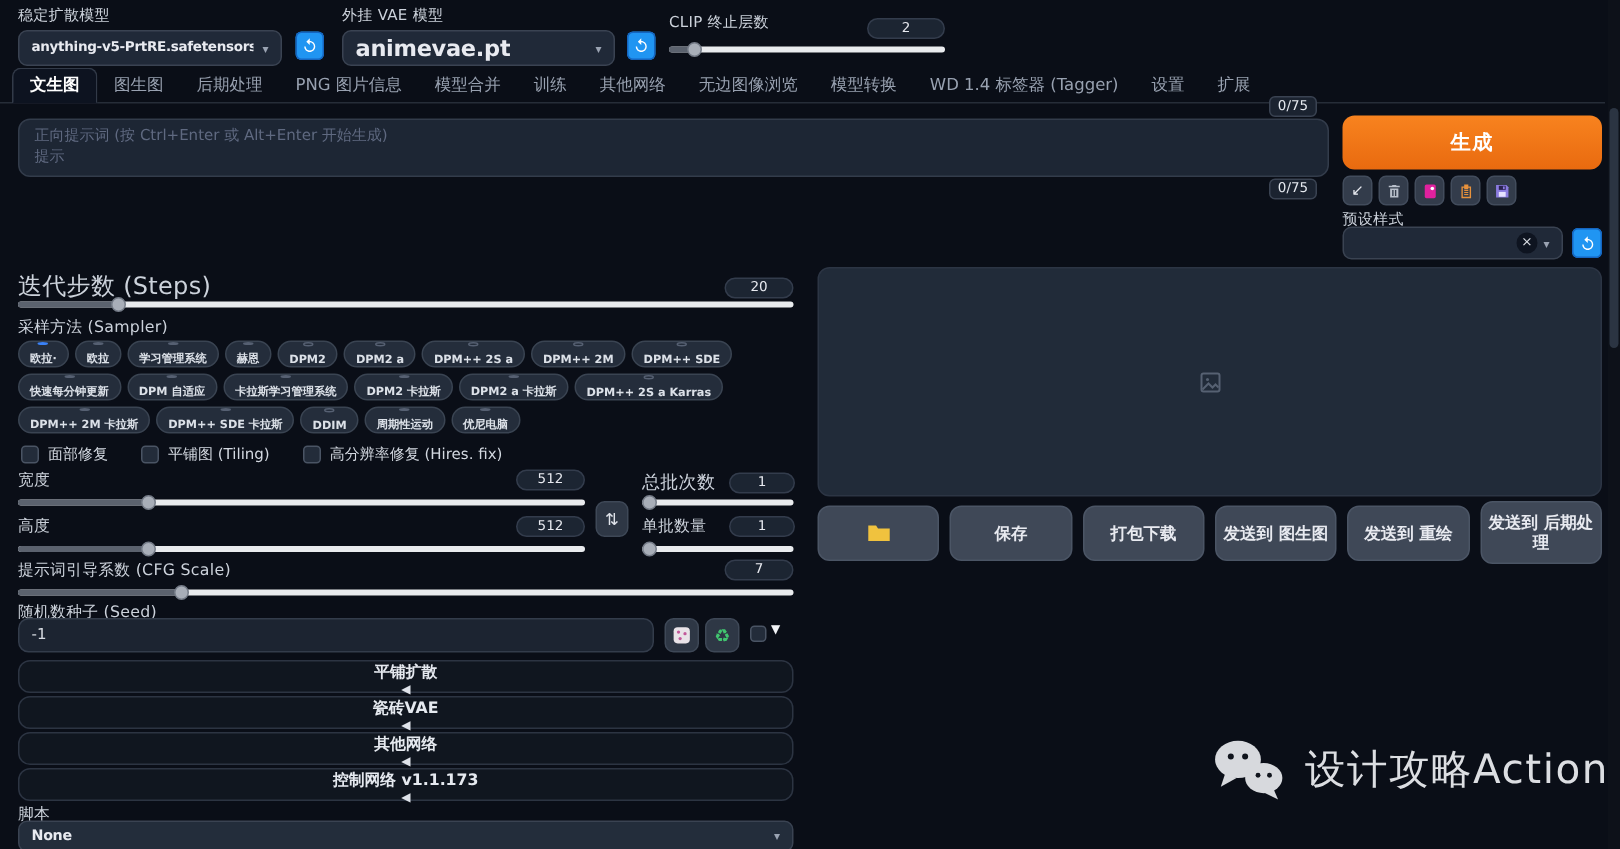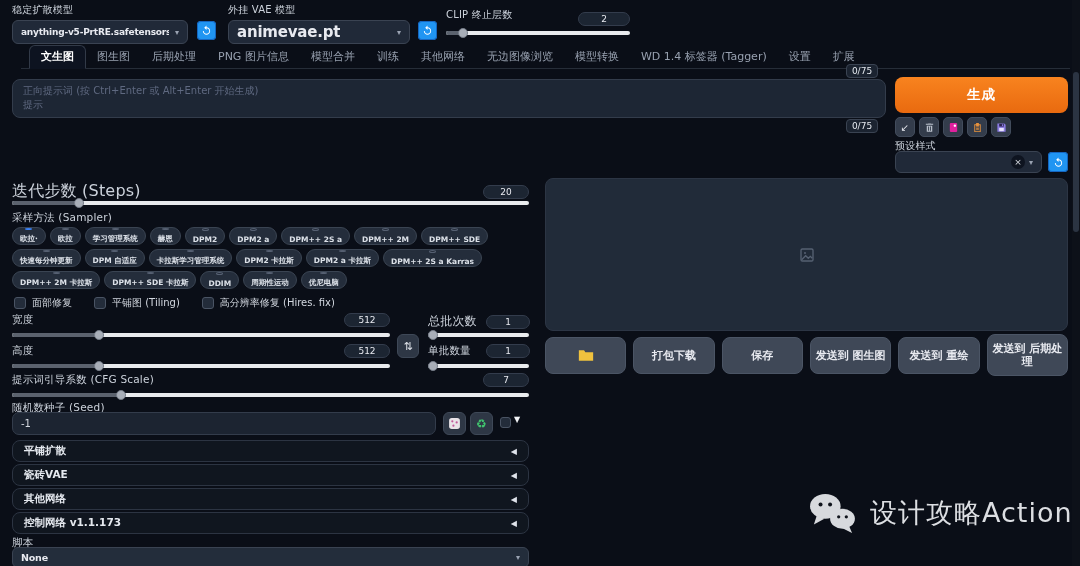--- a/index.html
+++ b/index.html
@@ -29,21 +29,21 @@
     background:#1c2532; border:1px solid #333c4c; border-radius:7px;
     font-size:9px; color:#e8eaf0; text-align:center; min-width:46px; height:14px; line-height:12px;
   }
   
   .slider { position:absolute; height:11px; }
   .slider .track { position:absolute; top:4px; left:0; right:0; height:4px; border-radius:2px; background:#e9ebee; }
   .slider .fill { position:absolute; top:4px; left:0; height:4px; border-radius:2px 0 0 2px; background:#5b626e; }
   .slider .handle { position:absolute; top:0.5px; width:10px; height:10px; border-radius:50%; background:#a8aeb8; border:1px solid #747b87; transform:translateX(-5px); }
 
   
-  .tabbar { position:absolute; left:0; right:10px; top:46px; height:23px; border-bottom:1px solid #262d38; display:flex; align-items:flex-end; padding-left:8px;margin-left:21px; }
+  .tabbar { position:absolute; left:0; right:10px; top:46px; height:23px; border-bottom:1px solid #262d38; display:flex; align-items:flex-end; padding-left:8px; }
   .tab { font-size:11px; color:#98a1b0; padding:4px 11px; line-height:14px; cursor:pointer; white-space:nowrap; }
   .tab.active { color:#fff; font-weight:bold; background:#0d1320; border:1px solid #323a48; border-bottom:1px solid #0d1320; border-radius:6px 6px 0 0; margin-bottom:-1px; }
 
   
   .counter { position:absolute; width:32px; height:14px; background:#1b2330; border:1px solid #3a4352; border-radius:4px; font-size:9px; color:#e5e9ef; text-align:center; line-height:12px; }
   .promptbox { position:absolute; left:12px; width:874px; height:39px; background:#1d2634; border:1px solid #333c4b; border-radius:8px; padding:4px 10px; }
   .promptbox .ph { font-size:10px; color:#5f6980; line-height:14px; }
 
   
   .gen-btn {
@@ -67,21 +67,21 @@
   .pills { position:absolute; left:12px; top:227px; width:520px; display:flex; flex-wrap:wrap; column-gap:4px; row-gap:4px; }
   .pill { height:18px; border-radius:10px; background:#242d3b; border:1px solid #3a4452; display:inline-flex; align-items:center; gap:4px; padding:0 7px; font-size:7.5px; font-weight:600; color:#dce1e8; white-space:nowrap;flex-direction:column; }
   .radio { width:7px; height:7px; border-radius:50%; border:1.5px solid #566072; background:transparent; }
   .radio.sel { border-color:#3b82f6; background:radial-gradient(circle,#cfe0ff 0 1.2px,#2563eb 1.8px); }
   .cbrow { position:absolute; left:14px; top:296px; display:flex; gap:22px; }
   .cbitem { display:flex; align-items:center; gap:6px; font-size:10px; color:#d3d8e0; }
   .cb { width:12px; height:12px; border-radius:3px; background:#232c3a; border:1px solid #4a5464; }
   .swap-btn { position:absolute; left:397px; top:334px; width:22px; height:24px; background:#2e3745; border:1px solid #3e4857; border-radius:6px; color:#dfe3ea; font-size:11px; display:flex; align-items:center; justify-content:center; }
   .seed-input { position:absolute; left:12px; top:412px; width:424px; height:23px; background:#1c2431; border:1px solid #333c4b; border-radius:7px; color:#d6dae1; font-size:10px; padding:0 8px; font-family:inherit; outline:none; }
   .sq-btn { position:absolute; width:23px; height:23px; background:#2e3745; border:1px solid #3e4857; border-radius:6px; display:flex; align-items:center; justify-content:center; font-size:12px; }
-  .accordion { position:absolute; left:12px; width:517px; height:22px; background:#10161f; border:1px solid #2c3442; border-radius:8px; display:flex; align-items:center; justify-content:space-between; padding:0 11px; }
+  .accordion { position:absolute; left:12px; width:517px; height:22px; background:#10161f; border:1px solid #2c3442; border-radius:8px; display:flex; align-items:center; justify-content:space-between; padding:0 11px;flex-direction:column; }
   .accordion .t { font-size:10.5px; font-weight:bold; color:#e5e9ef; }
   .accordion .a { font-size:8px; color:#dfe3ea; }
 
   
   .watermark { position:absolute; left:806px; top:492px; display:flex; align-items:center; gap:12px; }
   .watermark .wt { font-size:27px; color:#dcdee2; font-weight:500; letter-spacing:1px; }
   .scrollbar { position:absolute; right:0; top:0; bottom:0; width:8px; background:#0d1119; }
   .scrollbar .thumb { position:absolute; right:1px; top:72px; width:6px; height:160px; border-radius:3px; background:#2b3442; }
 </style>
 </head>
@@ -200,22 +200,22 @@
         <circle cx="9" cy="9" r="1.5" fill="#566172" stroke="none"></circle>
         <path d="M4 19l6-6 4 4 3-3 3 3"></path>
       </svg>
   </div>
   <div class="gal-btns">
     <div class="gbtn">
       <svg width="16" height="13" viewBox="0 0 24 20" fill="#f0c23e">
           <path d="M1 2h8l2 3h12v13H1V2z"></path>
         </svg>
     </div>
+    <div class="gbtn">保存</div>
     <div class="gbtn">打包下载</div>
-    <div class="gbtn">保存</div>
     <div class="gbtn">发送到 图生图</div>
     <div class="gbtn">发送到 重绘</div>
     <div class="gbtn tall">发送到 后期处理</div>
   </div>
 
   <div class="lrow" style="left:12px; top:181px; width:517px;">
     <span class="lbl" style="font-size:16px;">迭代步数 (Steps)</span>
     <span class="valbox">20</span>
   </div>
   <div class="slider" style="left:12px; top:197px; width:517px;">

